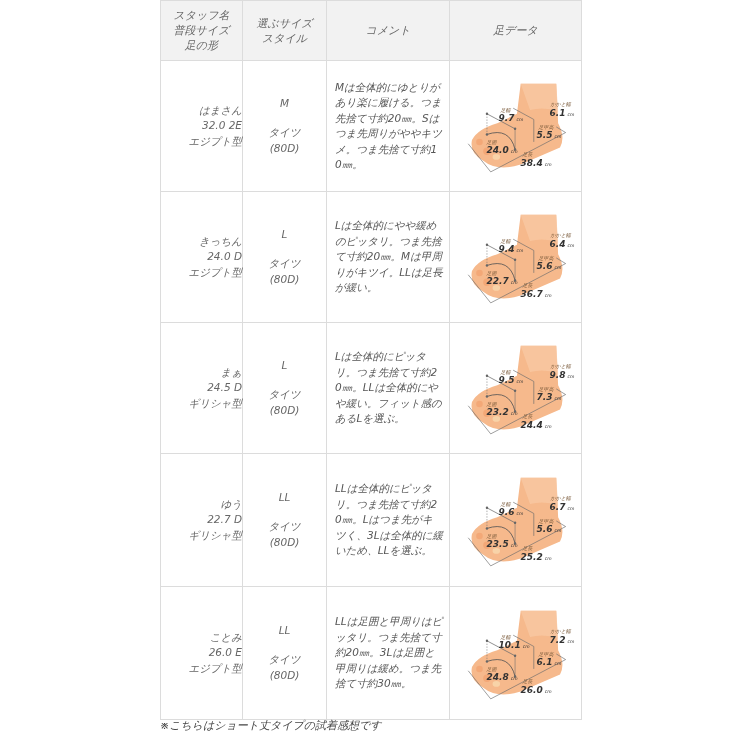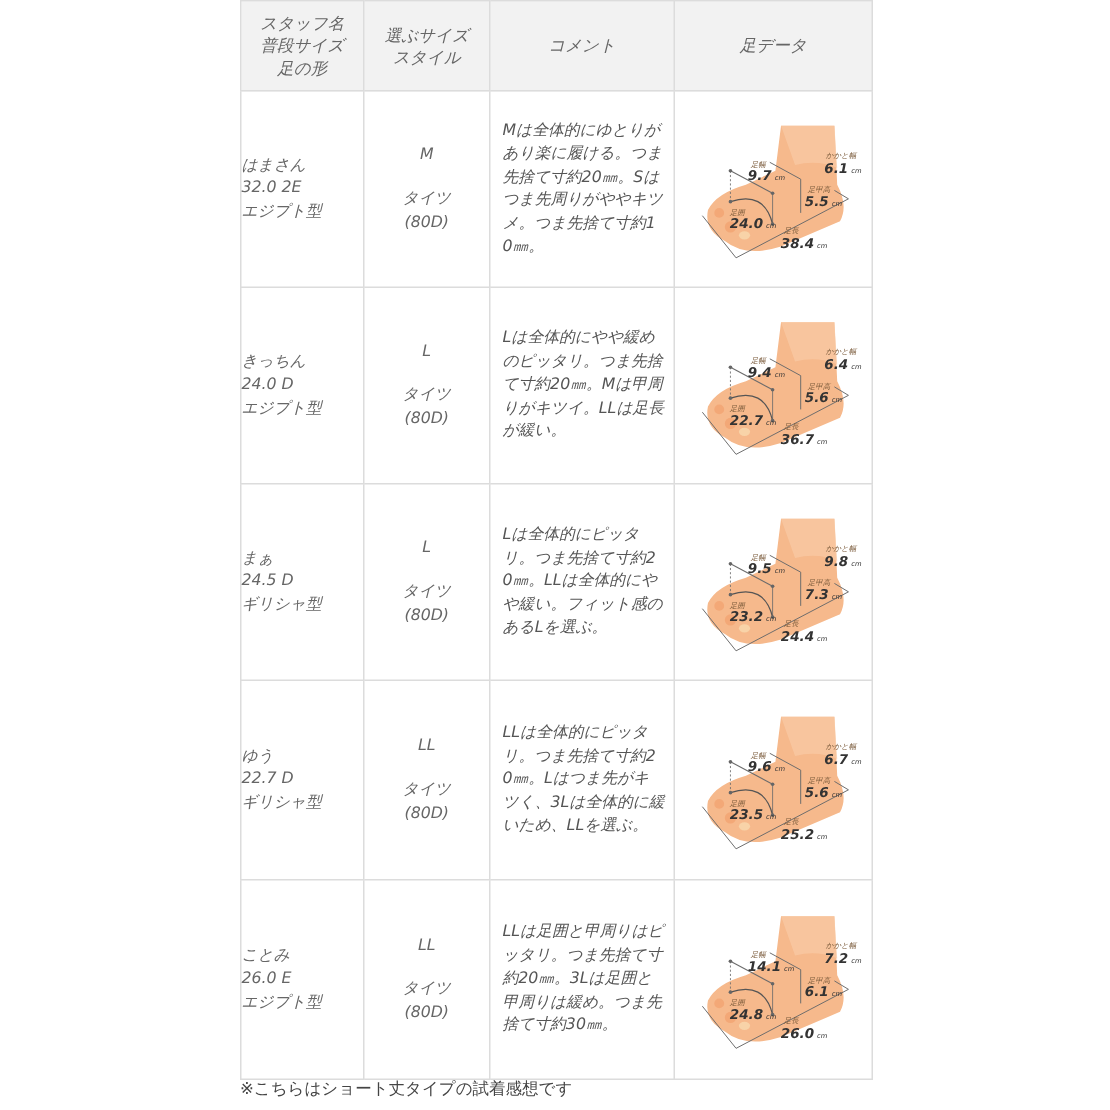--- a/index.html
+++ b/index.html
@@ -4,32 +4,32 @@
 <style>
   html, body { margin:0; padding:0; background:#ffffff; }
   body { width:740px; height:740px; position:relative; overflow:hidden;
          font-family:"DejaVu Sans","Liberation Sans",sans-serif; color:#555; }
   .wrap { position:absolute; left:160px; top:0; width:421px;font-style:italic; }
   table { border-collapse:collapse; width:421px; table-layout:fixed; }
   th, td { border:1px solid #dcdcdc; padding:0; vertical-align:middle; }
   th { background:#f2f2f2; font-weight:normal; color:#666; font-size:11px; line-height:15px; text-align:center; height:59px; }
   td { font-size:10.5px; line-height:15.5px; }
   col.c1 { width:82px; } col.c2 { width:84px; } col.c3 { width:123px; } col.c4 { width:132px; }
-  .staff { text-align:left; color:#666; }
+  .staff { text-align:right; color:#666; }
   .size { text-align:center; color:#666; }
   .size .gap { height:14px; }
   .comment { padding:0 6px 0 8px; color:#555; font-size:10.5px; line-height:15.5px; word-break:break-all; }
   .foot { padding:0; }
   .footbox { position:relative; width:122px; height:118px; margin:0 auto; }
   .footbox svg { position:absolute; left:0; top:0; }
   .lbl { position:absolute; font-size:5px; color:#7a5a3a; line-height:6px; white-space:nowrap; }
   .val { position:absolute; font-size:9px; font-weight:bold; color:#333; line-height:10px; white-space:nowrap; font-family:"DejaVu Sans",sans-serif; }
   .val small { font-size:4.5px; font-weight:normal; margin-left:2px; }
   tr.r1 td { height:130px; } tr.r2 td { height:130px; } tr.r3 td { height:130px; } tr.r4 td { height:132px; } tr.r5 td { height:132px; }
-  .note { position:absolute; left:160px; top:718px; font-size:11px; color:#444; }
+  .note { position:absolute; left:160px; top:718px; font-size:11px; color:#444;font-style:italic; }
 </style>
 </head>
 <body>
 
 <div class="wrap">
 <table>
   <colgroup>
         <col class="c1">
         <col class="c2">
         <col class="c3">
@@ -280,21 +280,21 @@
                 <circle cx="64" cy="66" r="1.3" fill="#666"></circle>
           <circle cx="34" cy="72" r="1.3" fill="#666"></circle>
                 <circle cx="64" cy="88" r="1.3" fill="#666"></circle>
           <line x1="62" y1="44" x2="84" y2="56" stroke="#6b6b6b" stroke-width="0.7"></line>
           <line x1="84" y1="56" x2="84" y2="80" stroke="#6b6b6b" stroke-width="0.7"></line>
           <line x1="14" y1="82" x2="38" y2="112" stroke="#6b6b6b" stroke-width="0.7"></line>
           <line x1="38" y1="112" x2="118" y2="70" stroke="#6b6b6b" stroke-width="0.7"></line>
           <line x1="108" y1="64" x2="118" y2="70" stroke="#6b6b6b" stroke-width="0.7"></line>
         </svg>
         <span class="lbl" style="left:46px;top:40px">足幅</span>
-        <span class="val" style="left:44px;top:46px"><span>14.1</span><small>cm</small></span>
+        <span class="val" style="left:44px;top:46px"><span>10.1</span><small>cm</small></span>
         <span class="lbl" style="left:96px;top:34px">かかと幅</span>
         <span class="val" style="left:95px;top:41px"><span>7.2</span><small>cm</small></span>
         <span class="lbl" style="left:84px;top:57px">足甲高</span>
         <span class="val" style="left:82px;top:63px"><span>6.1</span><small>cm</small></span>
         <span class="lbl" style="left:32px;top:72px">足囲</span>
         <span class="val" style="left:32px;top:78px"><span>24.8</span><small>cm</small></span>
         <span class="lbl" style="left:68px;top:84px">足長</span>
         <span class="val" style="left:66px;top:91px"><span>26.0</span><small>cm</small></span>
       </div>
     </td>

